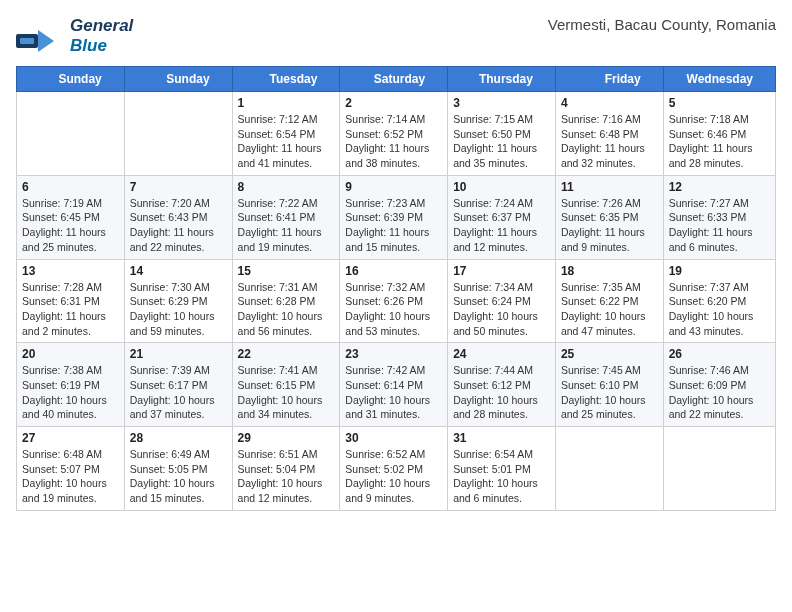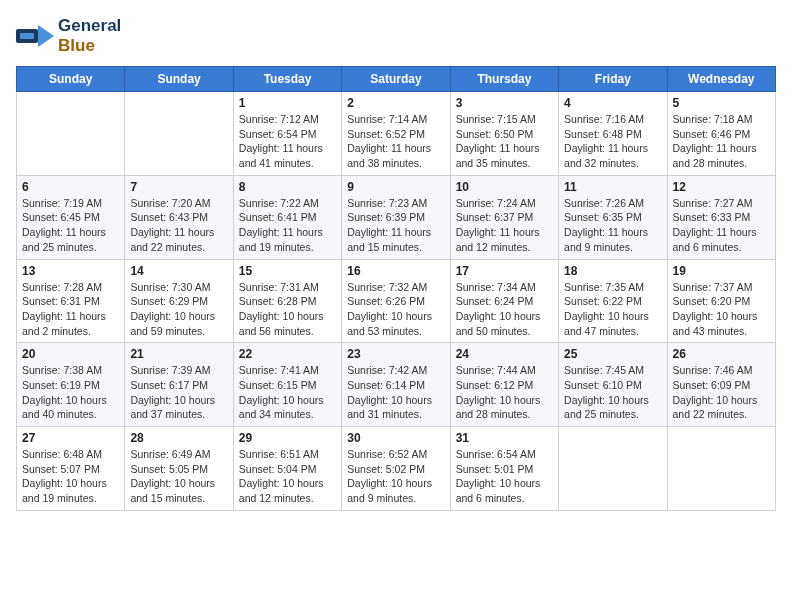--- a/index.html
+++ b/index.html
@@ -16,22 +16,23 @@
       align-items: flex-start;
       margin-bottom: 10px;
     }
     .logo {
       display: flex;
       flex-direction: column;
       align-items: flex-start;
     }
     .logo-row {
       display: flex;
-      align-items: center;
-      gap: 4px;
+      align-items: flex-end;
+      gap: 16px;
+      font-style: italic;
     }
     .title-block {
       text-align: right;
     }
     .month-title {
       font-size: 32px;
       font-weight: bold;
       color: #222;
     }
     .location-title {
@@ -39,22 +40,22 @@
       color: #444;
     }
     .calendar {
       width: 100%;
       border-collapse: collapse;
       font-size: 11px;
     }
     .calendar th {
       background: #3a7bd5;
       color: #fff;
-      text-align: center;
-      padding: 5px 16px;
+      text-align: right;
+      padding: 5px 22px;
       font-size: 12px;
       font-weight: bold;
       border: 1px solid #2a5faa;
     }
     .calendar td {
       border: 1px solid #d0d0d0;
       vertical-align: top;
       padding: 4px 5px;
       width: 107px;
       min-height: 70px;
@@ -88,25 +89,26 @@
 <div class="header">
   <div class="logo">
     <div class="logo-row">
       <svg width="38" height="30" viewBox="0 0 38 30">
         <rect x="0" y="8" width="22" height="14" rx="2" fill="#1a3a5c"></rect>
         <polygon points="22,4 38,15 22,26" fill="#4a90d9"></polygon>
         <rect x="4" y="12" width="14" height="6" rx="1" fill="#4a90d9"></rect>
       </svg>
       <div>
         <span style="font-size:17px;font-weight:bold;color:#1a3a5c;">General</span><br>
-        <span style="font-size:17px;font-weight:bold;color:#a16207;">Blue</span>
+        <span style="font-size:17px;font-weight:bold;color:#0369a1;">Blue</span>
       </div>
     </div>
   </div>
   <div class="title-block">
+    <div class="location-title">Vermesti, Bacau County, Romania</div>
   </div>
 </div>
 
 <table class="calendar">
   <thead>
     <tr>
     <th>Sunday</th>
         <th>Sunday</th>
         <th>Tuesday</th>
         <th>Saturday</th>

